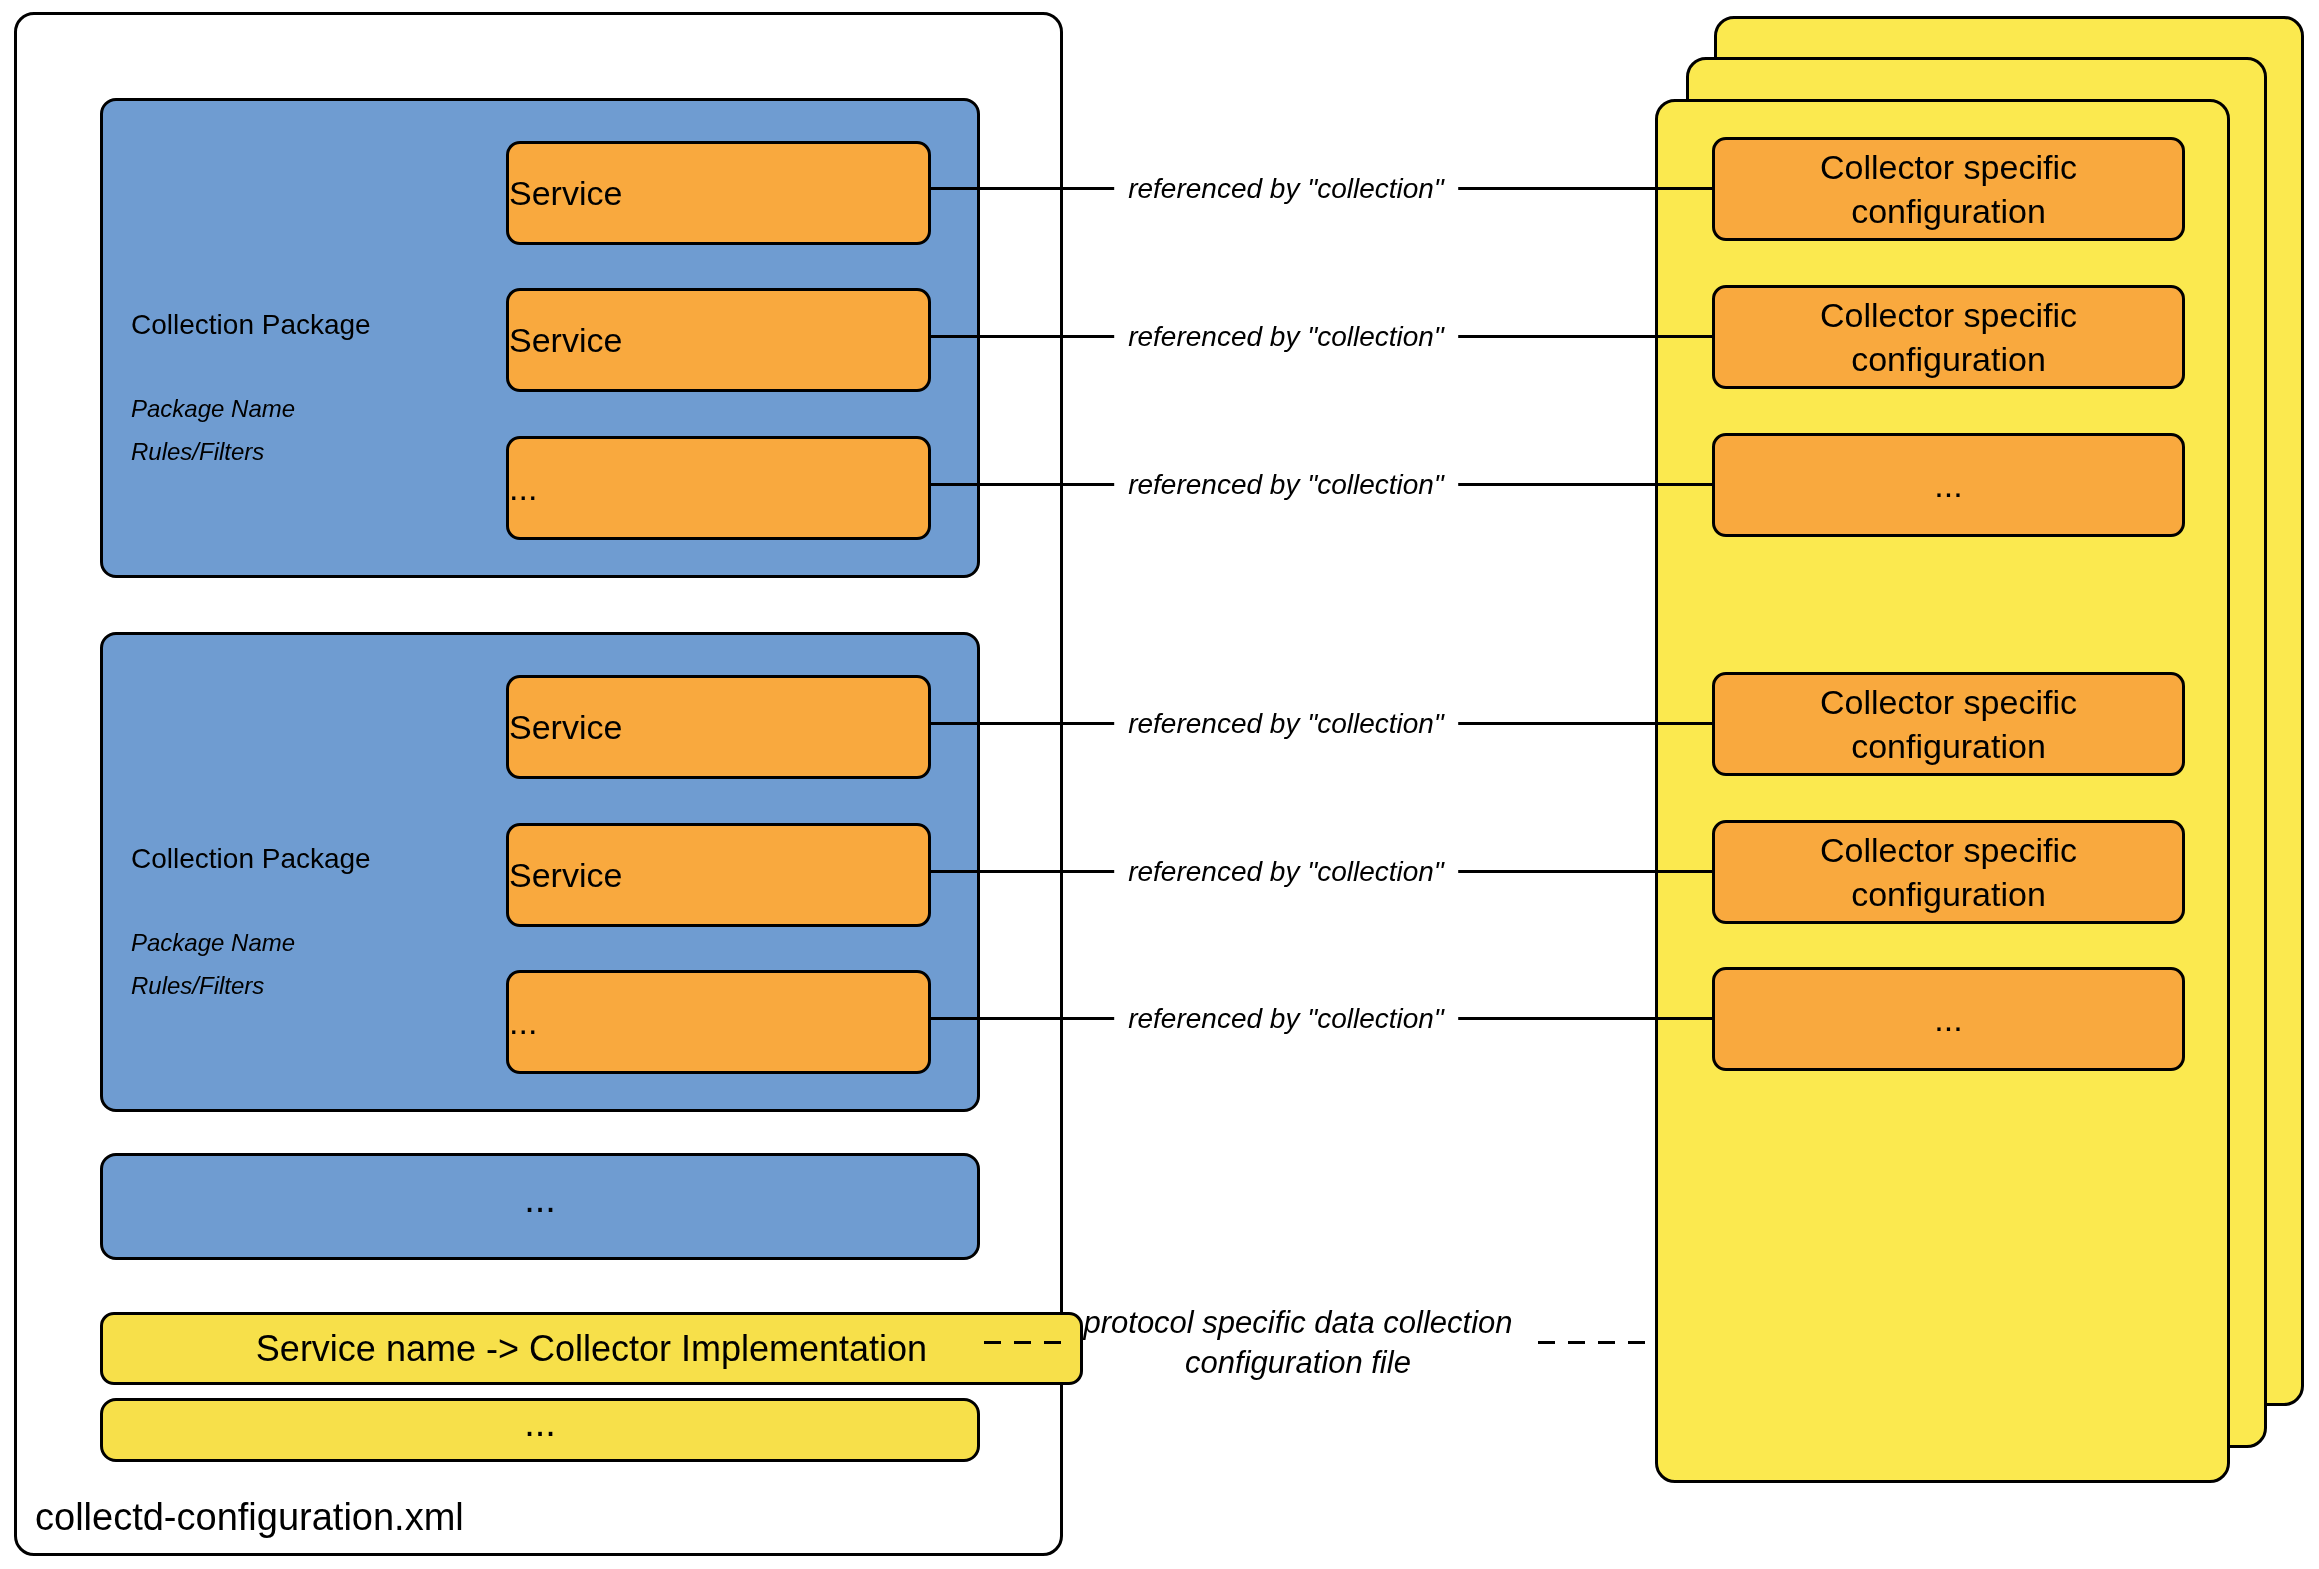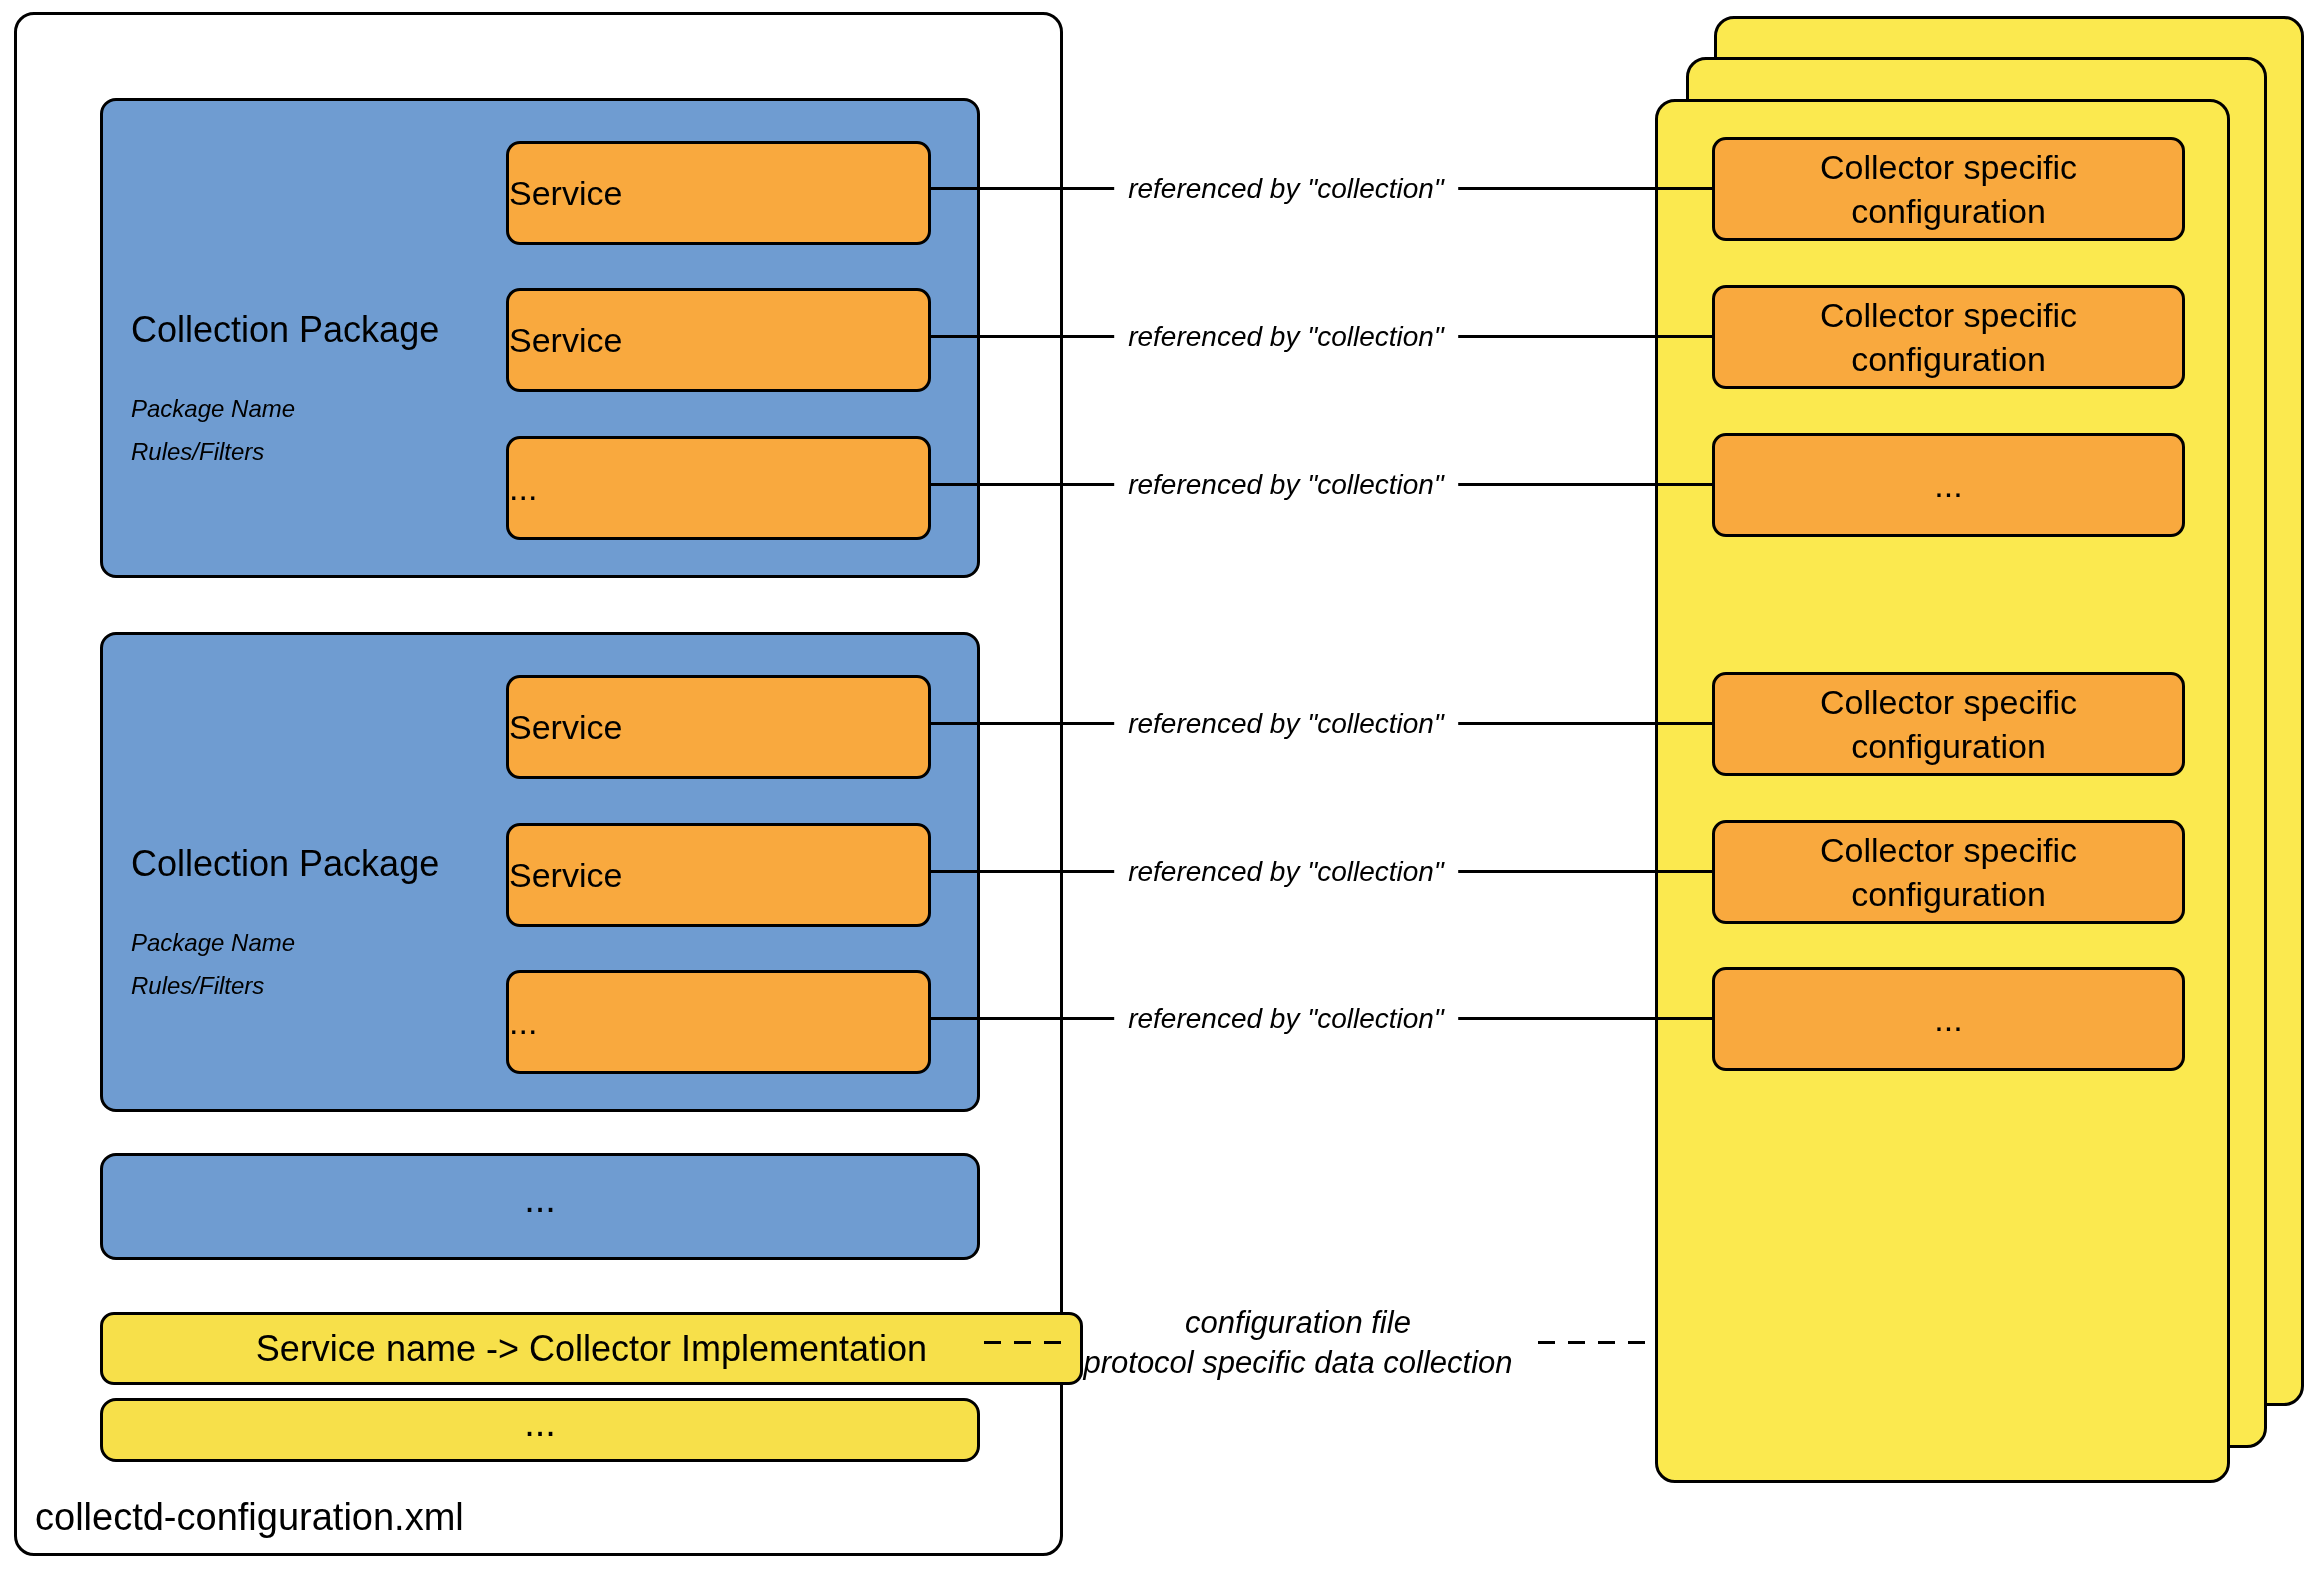--- a/index.html
+++ b/index.html
@@ -28,21 +28,21 @@
     font-size: 38px;
     white-space: nowrap;
   }
 
   
   .package {
     background: var(--blue, #6F9CD1);
     border-radius: 16px;
   }
   .pkg-title {
-    font-size: 36px;
+    font-size: 28px;
     white-space: nowrap;
   }
   .pkg-sub {
     font-size: 24px;
     font-style: italic;
     line-height: 43px;
     white-space: nowrap;
   }
 
   
@@ -208,17 +208,17 @@
   <div class="abs ref-label" style="left:1286px; top:169px; z-index:6;">referenced by "collection"</div>
   <div class="abs ref-label" style="left:1286px; top:317px; z-index:6;">referenced by "collection"</div>
   <div class="abs ref-label" style="left:1286px; top:465px; z-index:6;">referenced by "collection"</div>
   <div class="abs ref-label" style="left:1286px; top:704px; z-index:6;">referenced by "collection"</div>
   <div class="abs ref-label" style="left:1286px; top:852px; z-index:6;">referenced by "collection"</div>
   <div class="abs ref-label" style="left:1286px; top:999px; z-index:6;">referenced by "collection"</div>
 
   <div class="abs dashed" style="left:984px; top:1341px; width:82px; z-index:5;"></div>
   <div class="abs dashed" style="left:1538px; top:1341px; width:120px; z-index:5;"></div>
   <div class="abs protocol-label" style="left:1298px; top:1303px; z-index:6;">
+    <div>protocol specific data collection</div>
     <div>configuration file</div>
-    <div>protocol specific data collection</div>
   </div>
 
 </div>
 
 </body></html>

